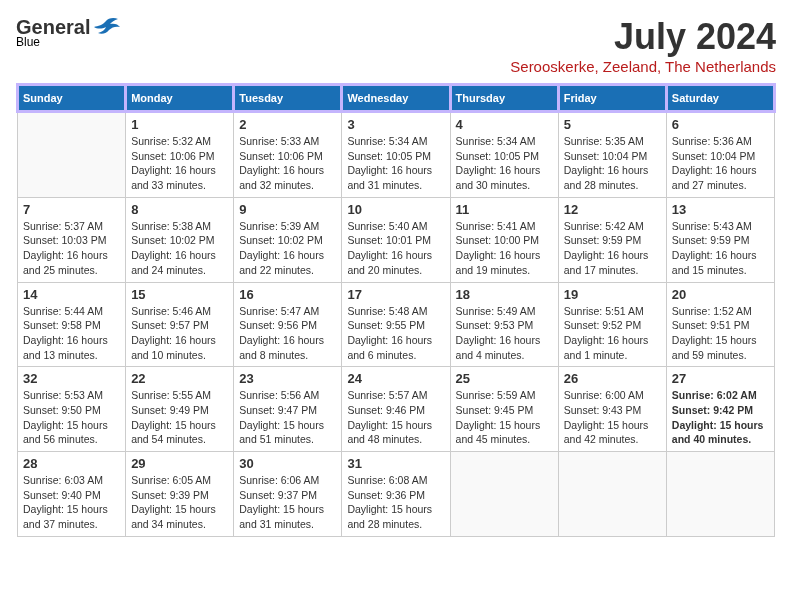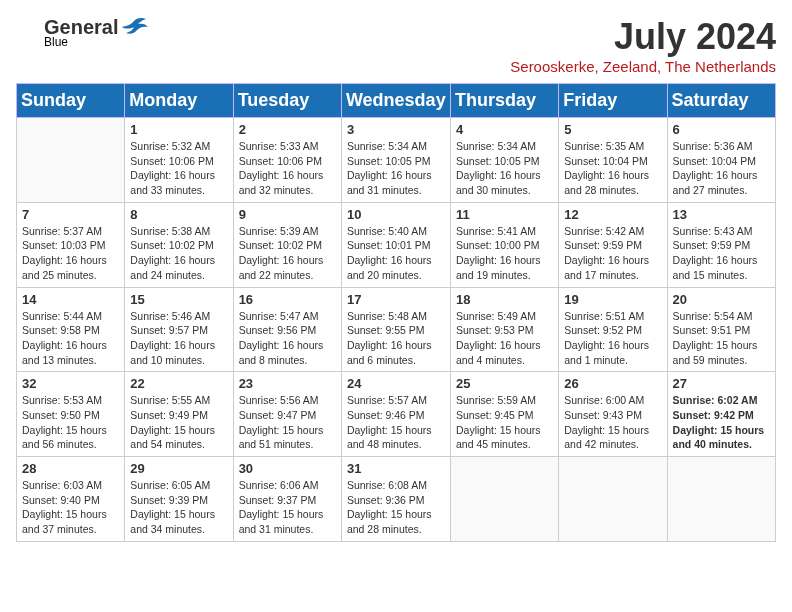--- a/index.html
+++ b/index.html
@@ -13,21 +13,20 @@
     .header {
       display: flex;
       justify-content: space-between;
       align-items: flex-start;
       margin-bottom: 8px;
     }
     .logo {
       display: flex;
       flex-direction: column;
       align-items: flex-start;
-      margin-left: 28px;
     }
     .title-block {
       text-align: right;
     }
     .month-year {
       font-size: 36px;
       font-weight: bold;
       color: #333;
     }
     .location {
@@ -37,23 +36,23 @@
     .calendar {
       width: 100%;
       border-collapse: collapse;
       font-size: 11px;
     }
     .calendar thead tr th {
       background: #1a6fb5;
       color: #fff;
       padding: 6px 4px;
       text-align: left;
-      font-size: 18px;
+      font-size: 11px;
       font-weight: bold;
-      border: 1px solid #c4b5fd;
+      border: 3px solid #c4b5fd;
     }
     .calendar tbody tr td {
       vertical-align: top;
       border: 1px solid #ccc;
       padding: 4px 5px;
       width: 108px;
       min-height: 80px;
       color: #333;
     }
     .calendar tbody tr td.empty {
@@ -243,21 +242,21 @@
         </td>
         <td>
           <div class="day-number">19</div>
           <div class="day-info" style="white-space: pre-line;">Sunrise: 5:51 AM
 Sunset: 9:52 PM
 Daylight: 16 hours
 and 1 minute.</div>
         </td>
         <td>
           <div class="day-number">20</div>
-          <div class="day-info" style="white-space: pre-line;">Sunrise: 5:54 AM
+          <div class="day-info" style="white-space: pre-line;">Sunrise: 1:52 AM
 Sunset: 9:51 PM
 Daylight: 15 hours
 and 59 minutes.</div>
         </td>
       </tr>
       <tr>
         <td>
           <div class="day-number">32</div>
           <div class="day-info" style="white-space: pre-line;">Sunrise: 5:53 AM
 Sunset: 9:50 PM

